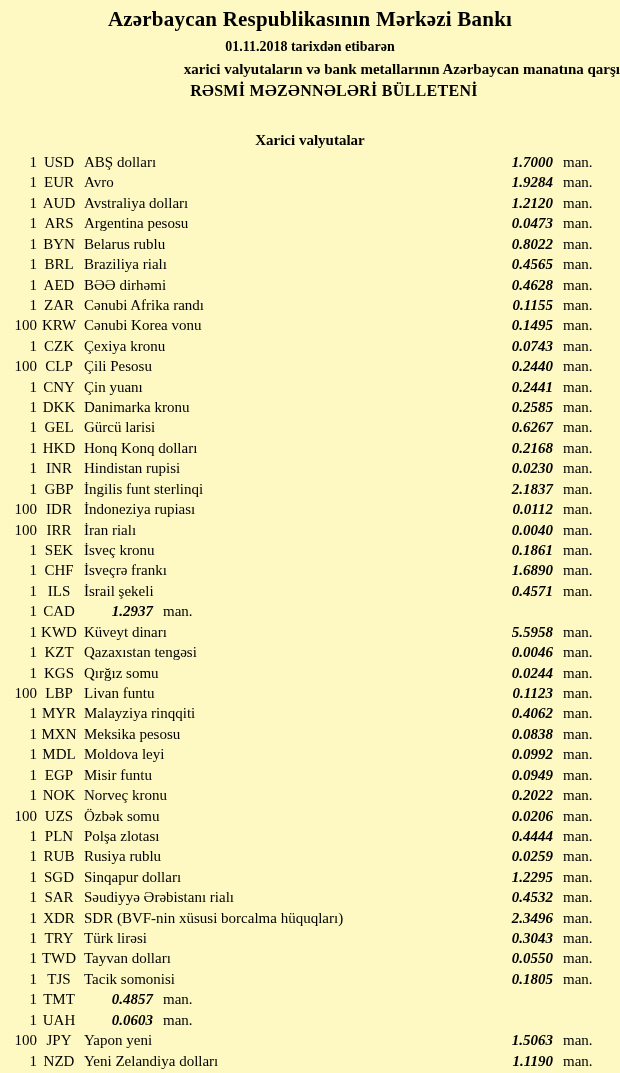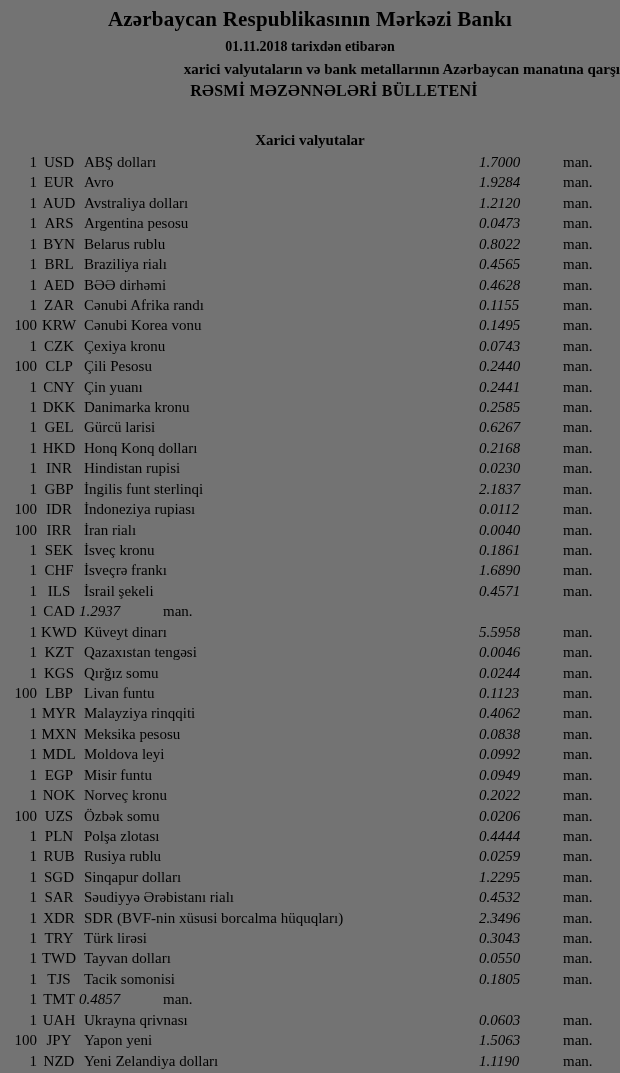--- a/index.html
+++ b/index.html
@@ -6,21 +6,21 @@
     margin: 0;
     padding: 0;
     background: #ffffff;
     color: #000000;
     font-family: "Liberation Serif", "DejaVu Serif", serif;
   }
   .page {
     position: relative;
     width: 620px;
     height: 1073px;
-    background: #737373;
+    background: #fef9c3;
     overflow: hidden;
   }
   .doc-header { text-align: center; padding-top: 6px; }
   .bank-title {
     font-size: 21px;
     font-weight: bold;
     line-height: 26px;
     letter-spacing: 0.2px;
   }
   .date-line {
@@ -68,21 +68,22 @@
     text-align: center;
     flex: 0 0 auto;
   }
   .cell-name {
     flex: 1 1 auto;
     padding-left: 5px;
     overflow: hidden;
   }
   .cell-rate {
     width: 74px;
-    font-weight: normal;
+    text-align: right;
+    font-weight: bold;
     font-style: italic;
     flex: 0 0 auto;
   }
   .cell-unit {
     width: 45px;
     margin-left: 10px;
     margin-right: 12px;
     text-align: left;
     flex: 0 0 auto;
   }
@@ -390,21 +391,20 @@
     </div>
       <div class="row">
       <span class="cell-qty">1</span>
       <span class="cell-code">TMT</span>
       <span class="cell-rate">0.4857</span>
       <span class="cell-unit">man.</span>
     </div>
       <div class="row">
       <span class="cell-qty">1</span>
       <span class="cell-code">UAH</span>
-      <span class="cell-name">Ukrayna qrivnası</span>
       <span class="cell-rate">0.0603</span>
       <span class="cell-unit">man.</span>
     </div>
       <div class="row">
       <span class="cell-qty">100</span>
       <span class="cell-code">JPY</span>
       <span class="cell-name">Yapon yeni</span>
       <span class="cell-rate">1.5063</span>
       <span class="cell-unit">man.</span>
     </div>

